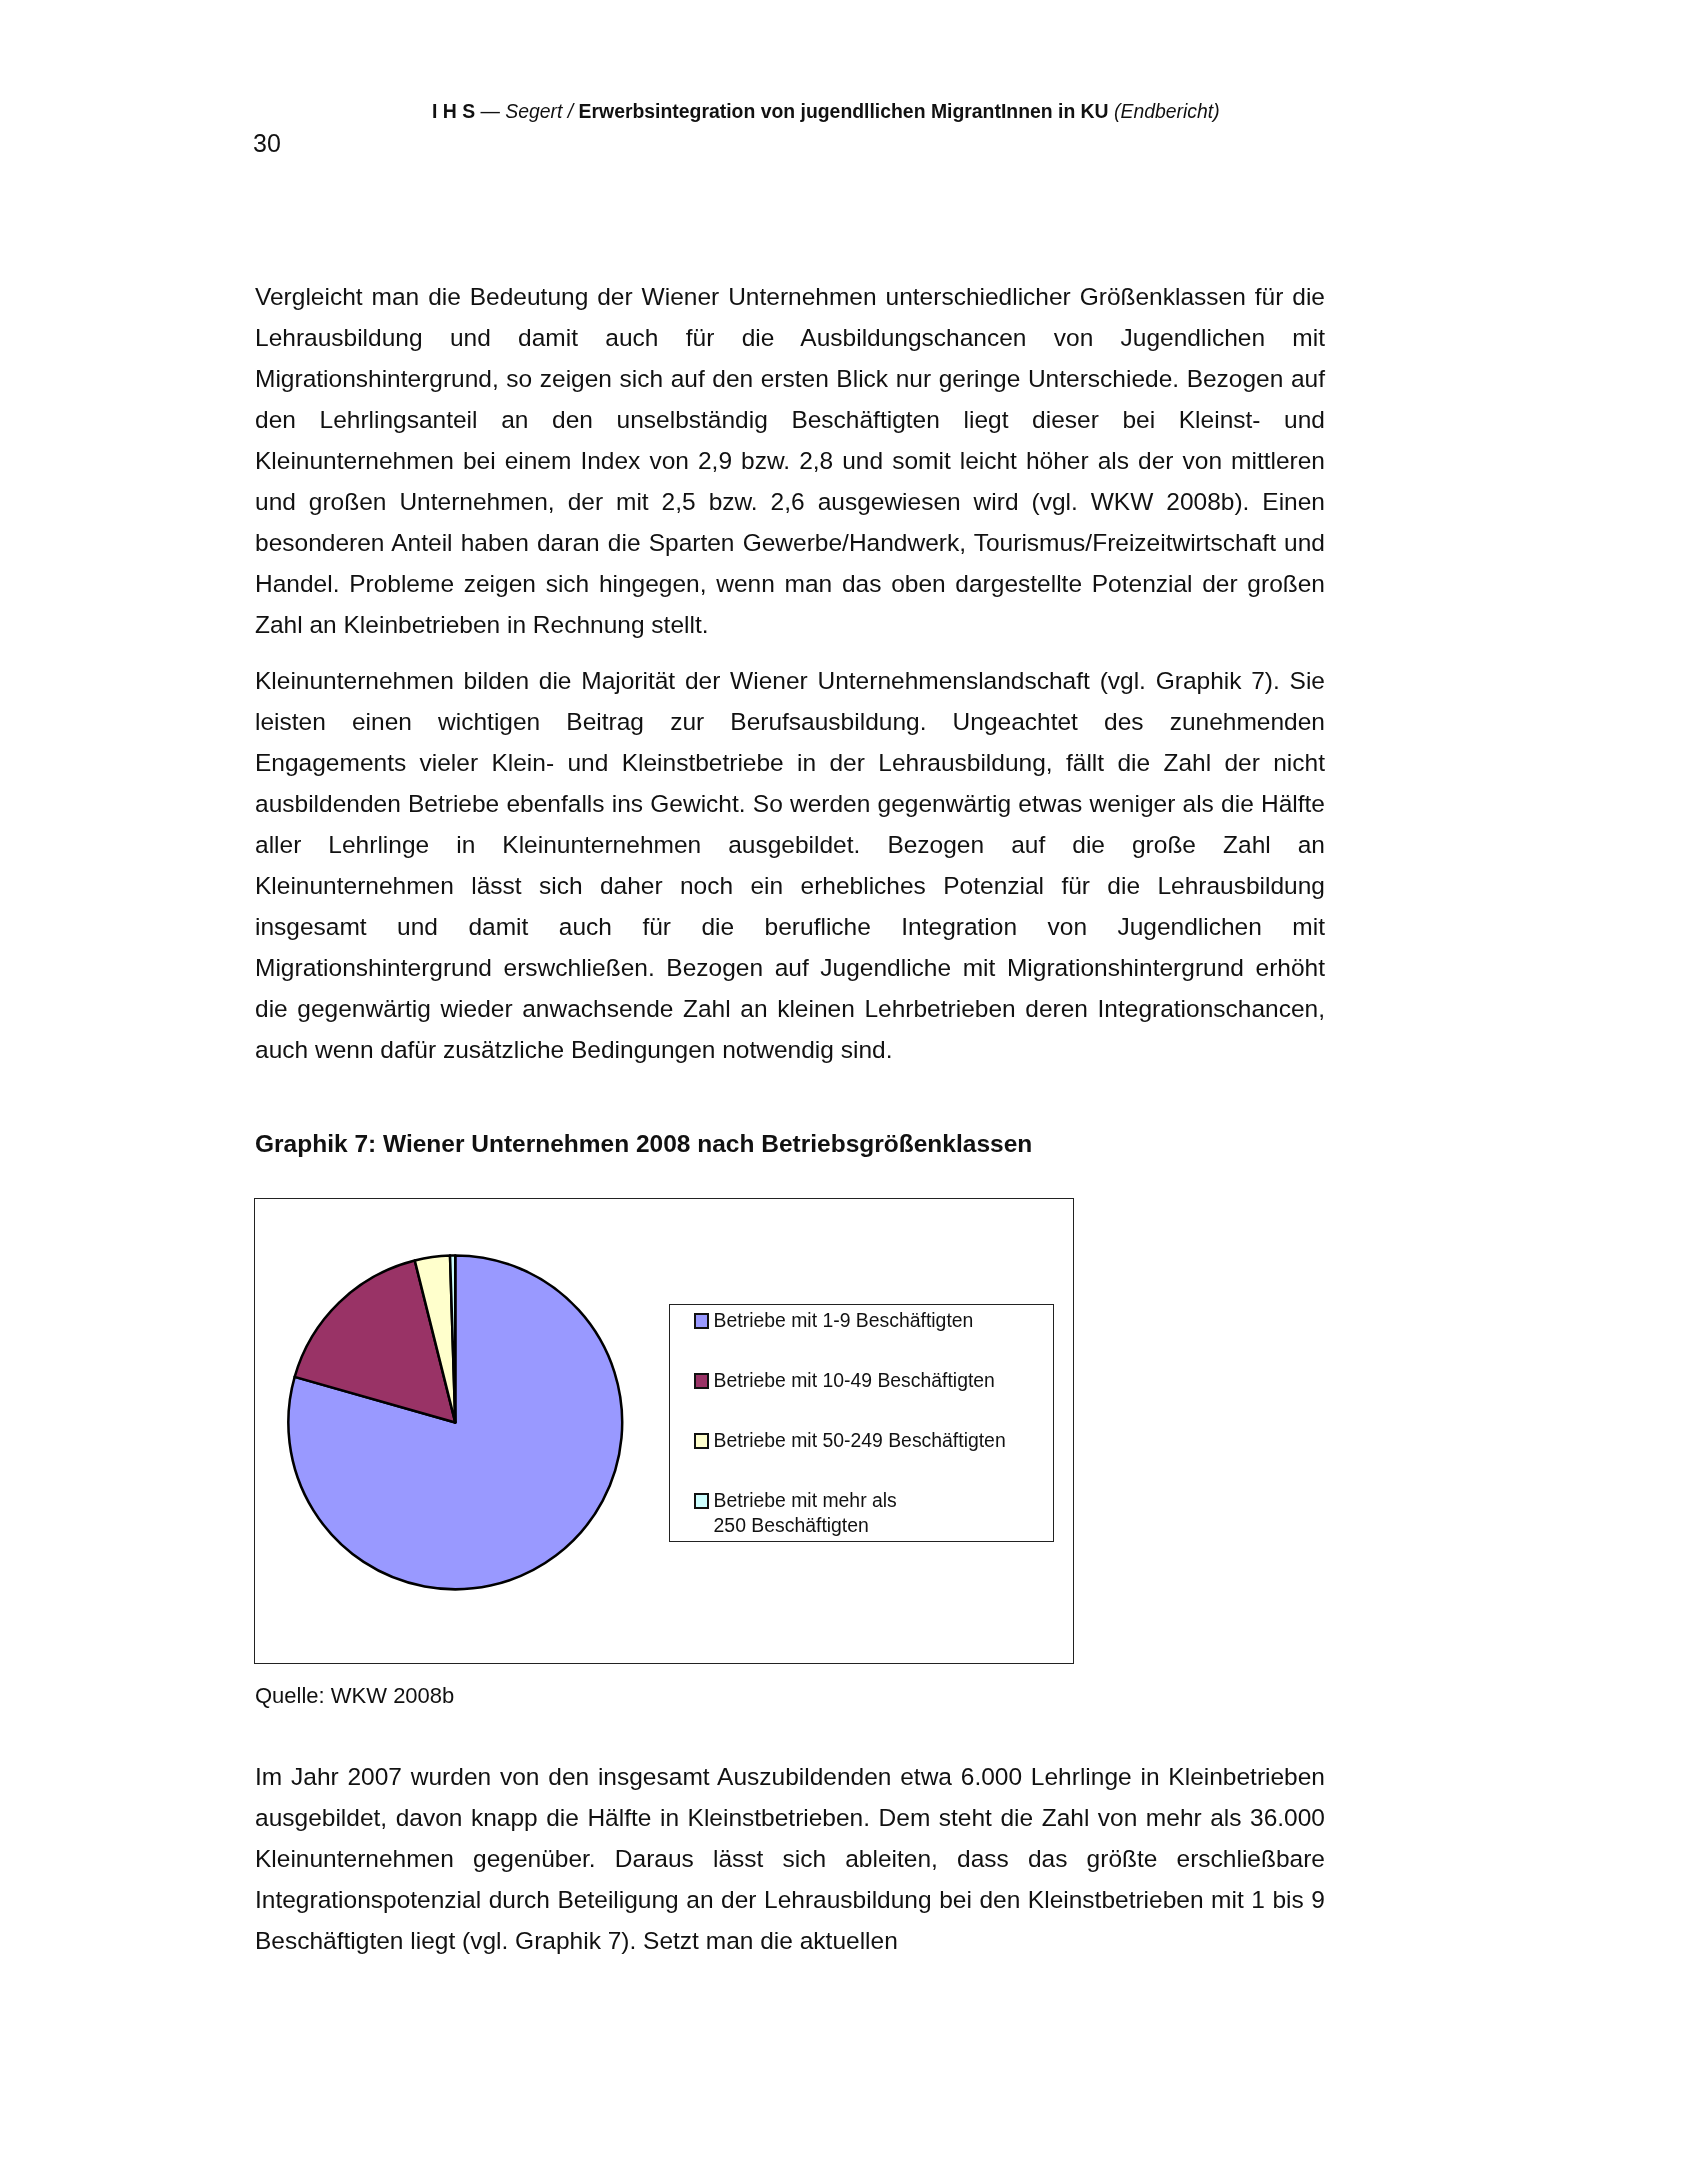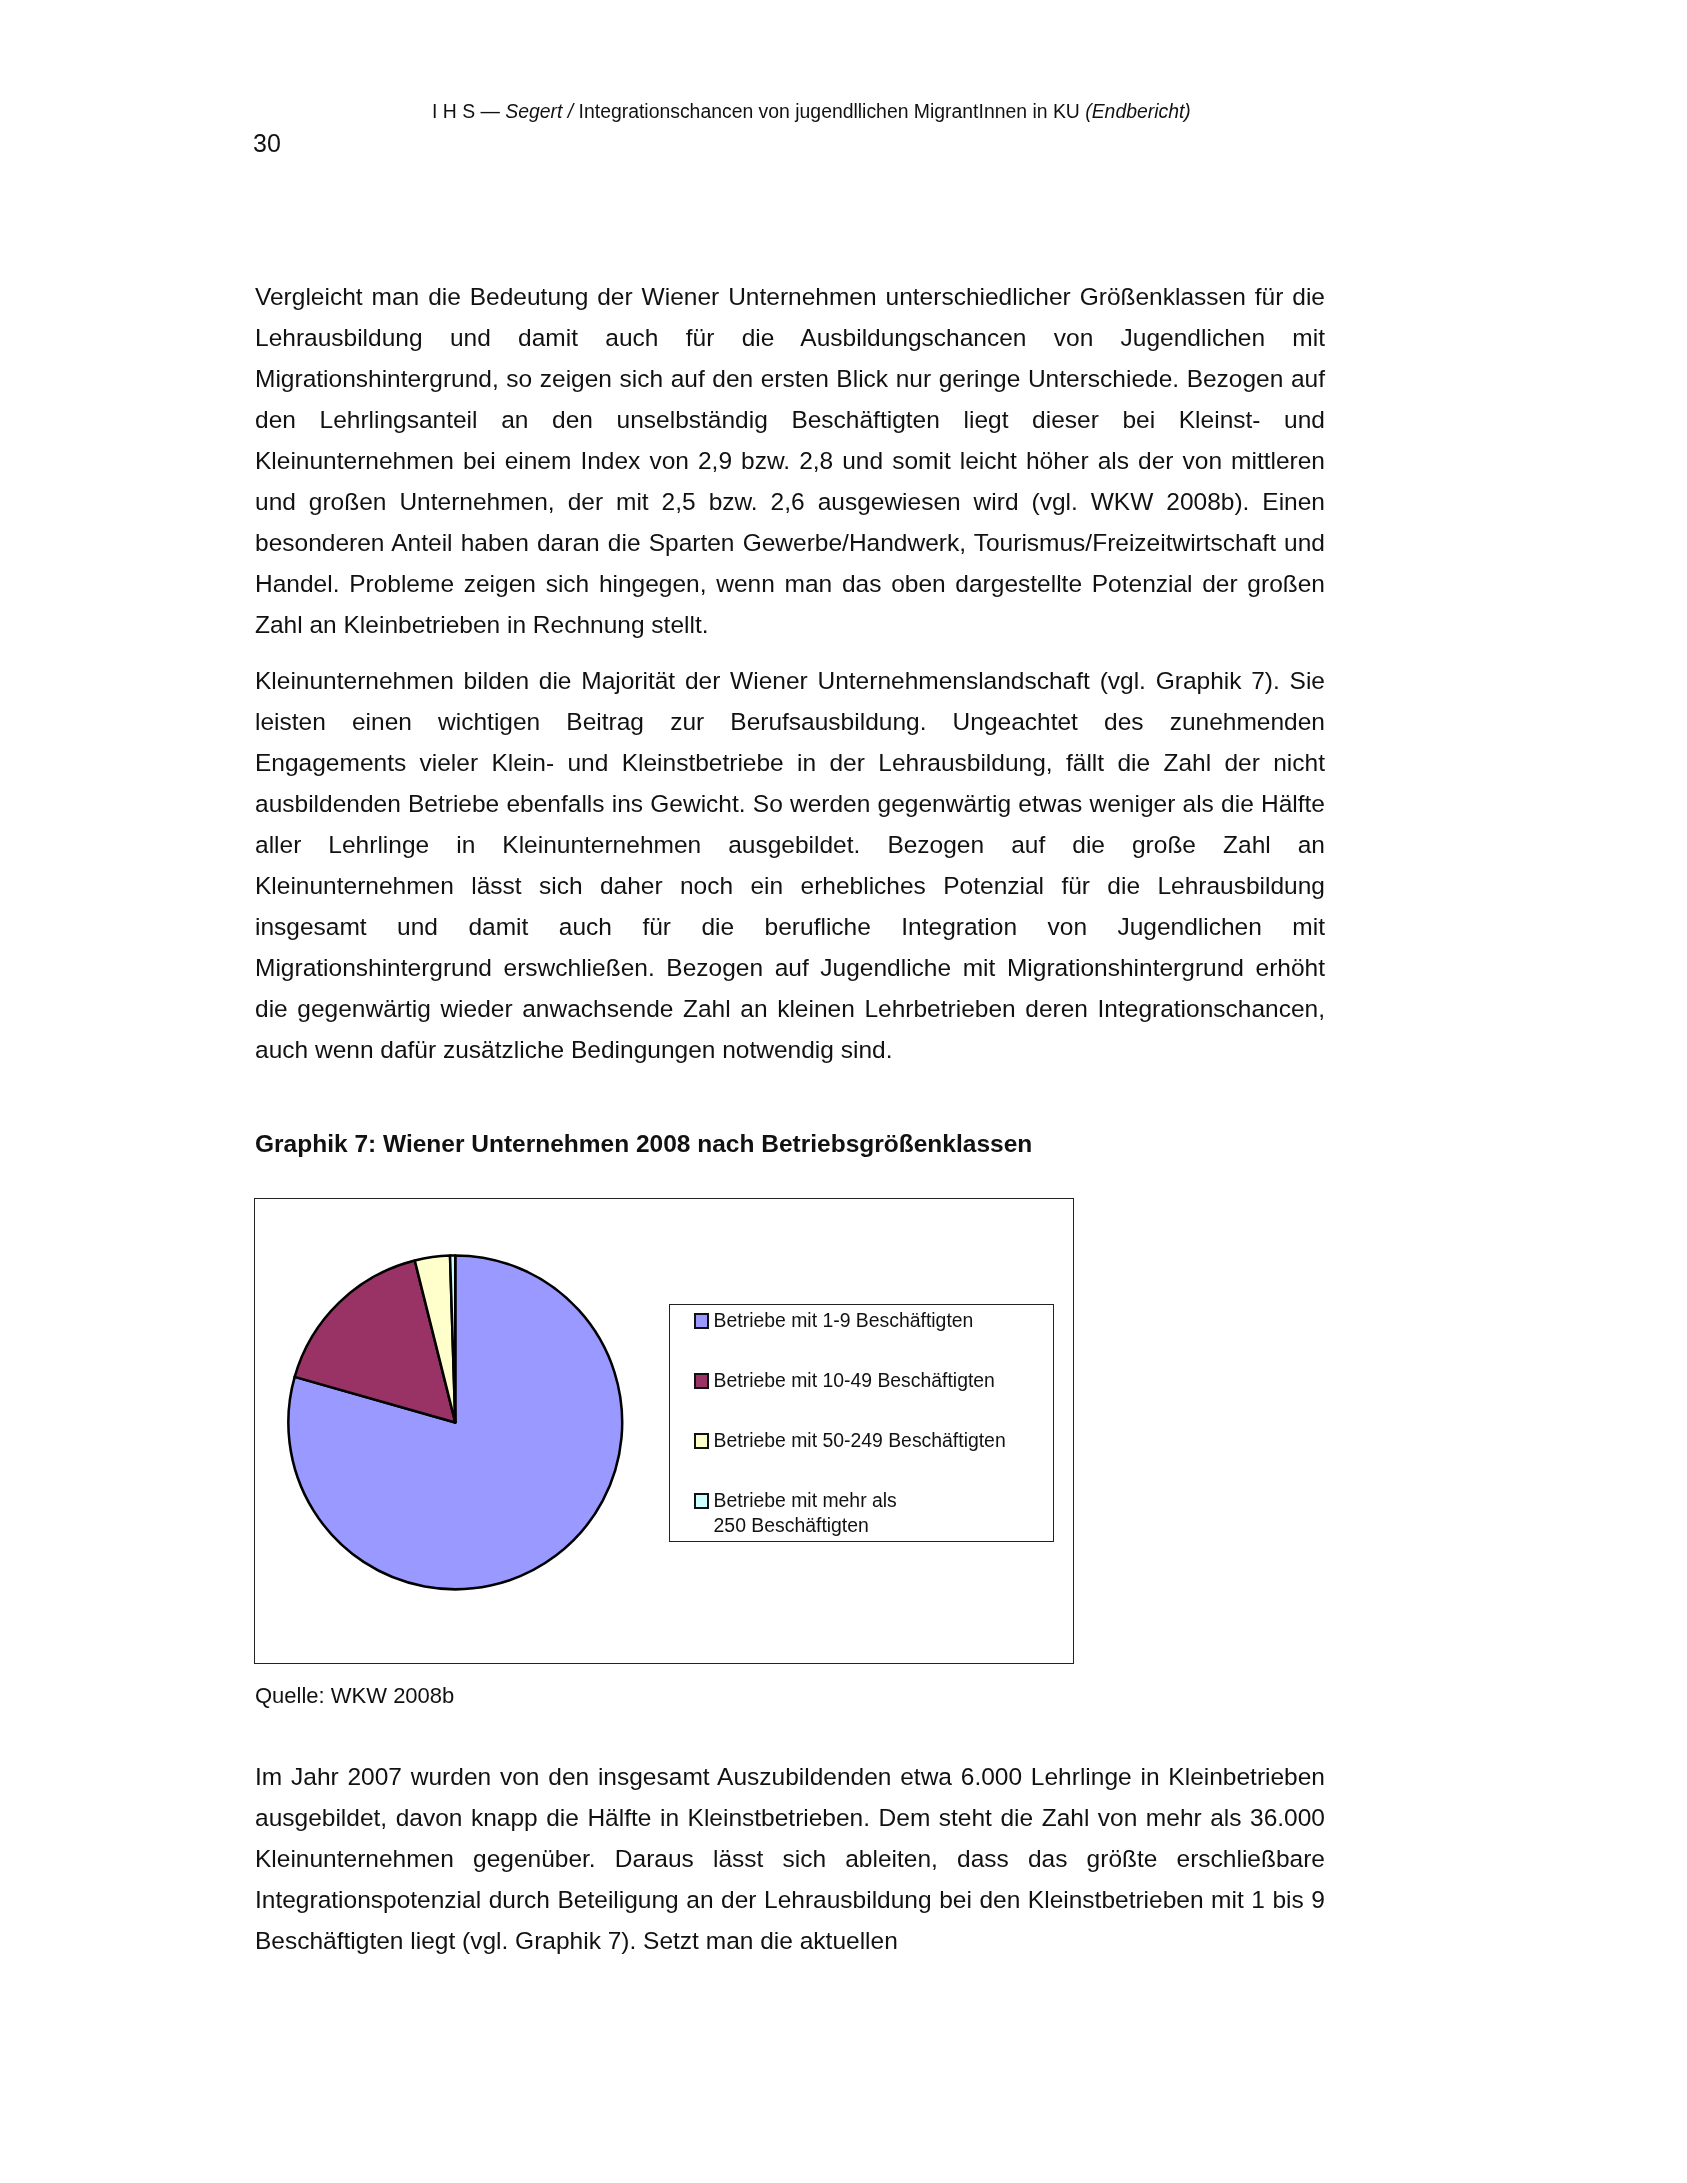--- a/index.html
+++ b/index.html
@@ -1,20 +1,20 @@
 <!DOCTYPE html>
 <html style="font-size:13.5px"><head>
   <meta charset="utf-8">
   <style>
     html, body { margin: 0; padding: 0; background: #ffffff; }
     body { width: 1687px; height: 2183px; position: relative; overflow: hidden;
            font-family: "Liberation Sans", sans-serif; color: #111; }
     .page-num { position: absolute; left: 253px; top: 95px; font-size: 25px; margin-top: 34px; }
     .running-head { position: absolute; left: 432px; top: 100px; font-size: 19.4px; white-space: nowrap; }
-    .running-head .bold { font-weight: normal; }
+    .running-head .bold { font-weight: bold; }
     .running-head .ital { font-style: italic; }
     .body-text { position: absolute; left: 255px; width: 1070px; font-size: 24.5px; line-height: 41px;
                  text-align: justify; hyphens: manual; }
     .p1 { top: 276px; }
     .p2 { top: 660px; }
     .p3 { top: 1756px; }
     .fig-title { position: absolute; left: 255px; top: 1130px; font-size: 24.5px; font-weight: bold; text-align: center; }
     .chart-frame { position: absolute; left: 254px; top: 1198px; width: 820px; height: 466px;
                    border: 1.7px solid #222; box-sizing: border-box; }
     .pie-svg { position: absolute; left: 0; top: 0; }
@@ -25,21 +25,21 @@
     .swatch { width: 11.8px; height: 11.8px; border: 2.1px solid #111; margin-right: 4.2px; margin-top: 5px; flex: none; }
     .legend-label { line-height: 24.5px; width: 321px; }
     .source { position: absolute; left: 255px; top: 1683px; font-size: 22px; }
   </style>
 </head>
 <body>
 
 <div class="page-num">30</div>
 
 <div class="running-head">
-  <span class="bold">I H S</span><span> — </span><span class="ital">Segert / </span><span class="bold">Integrationschancen von jugendllichen MigrantInnen in KU</span><span class="ital"> (Endbericht)</span>
+  <span class="bold">I H S</span><span> — </span><span class="ital">Segert / </span><span class="bold">Erwerbsintegration von jugendllichen MigrantInnen in KU</span><span class="ital"> (Endbericht)</span>
 </div>
 
 <p class="body-text p1" style="margin:0" lang="de">Vergleicht man die Bedeutung der Wiener Unternehmen unterschiedlicher Größenklassen für die Lehrausbildung und damit auch für die Ausbildungschancen von Jugendlichen mit Migrationshintergrund, so zeigen sich auf den ersten Blick nur geringe Unterschiede. Bezogen auf den Lehrlingsanteil an den unselbständig Beschäftigten liegt dieser bei Kleinst- und Kleinunternehmen bei einem Index von 2,9 bzw. 2,8 und somit leicht höher als der von mittleren und großen Unternehmen, der mit 2,5 bzw. 2,6 ausgewiesen wird (vgl. WKW 2008b). Einen besonderen Anteil haben daran die Sparten Gewerbe/Handwerk, Tourismus/Freizeitwirtschaft und Handel. Probleme zeigen sich hingegen, wenn man das oben dargestellte Potenzial der großen Zahl an Kleinbetrieben in Rechnung stellt.</p>
 <p class="body-text p2" style="margin:0" lang="de">Kleinunternehmen bilden die Majorität der Wiener Unternehmenslandschaft (vgl. Graphik 7). Sie leisten einen wichtigen Beitrag zur Berufsausbildung. Ungeachtet des zunehmenden Engagements vieler Klein- und Kleinstbetriebe in der Lehrausbildung, fällt die Zahl der nicht ausbildenden Betriebe ebenfalls ins Gewicht. So werden gegenwärtig etwas weniger als die Hälfte aller Lehrlinge in Kleinunternehmen ausgebildet. Bezogen auf die große Zahl an Kleinunternehmen lässt sich daher noch ein erhebliches Potenzial für die Lehrausbildung insgesamt und damit auch für die berufliche Integration von Jugendlichen mit Migrationshintergrund erswchließen. Bezogen auf Jugendliche mit Migrationshintergrund erhöht die gegenwärtig wieder anwachsende Zahl an kleinen Lehrbetrieben deren Integrationschancen, auch wenn dafür zusätzliche Bedingungen notwendig sind.</p>
 
 <div class="fig-title">Graphik 7: Wiener Unternehmen 2008 nach Betriebsgrößenklassen</div>
 
 <div class="chart-frame">
   <svg class="pie-svg" id="pie" width="817" height="462" viewBox="0 0 968 548">
       <path d="M237,265 L237,67 A198,198 0 1 1 46.51852102595495,210.9555167675697 Z" fill="#9999ff" stroke="#000" stroke-width="3" stroke-linejoin="round"></path>

